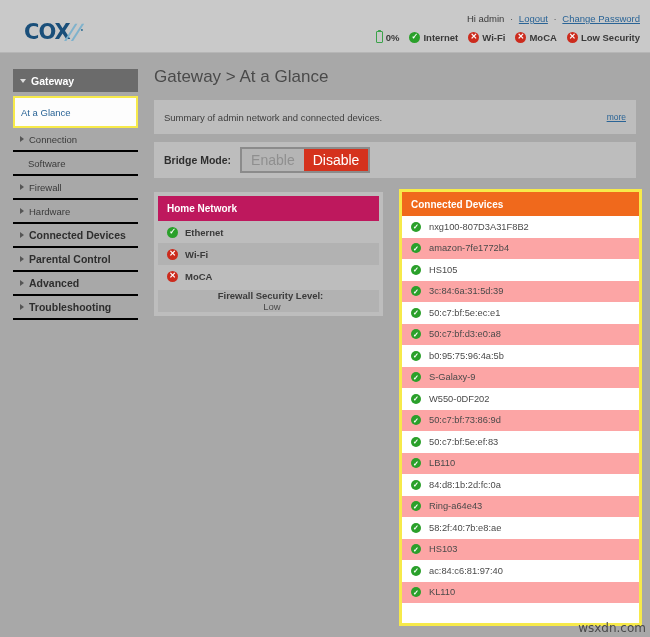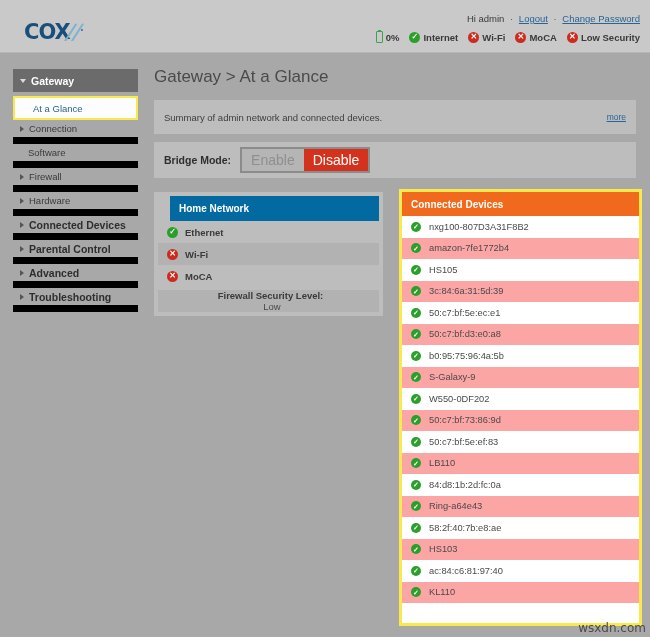--- a/index.html
+++ b/index.html
@@ -63,30 +63,30 @@
   .sidebar {
     position: absolute; left: 0; top: 54px; width: 146px; bottom: 0;
     background: #a8a8a8;
   }
   .nav-head {
     margin: 15px 8px 0 13px; height: 23px; background: #6b6b6b;
     color: #fff; font-size: 10.5px; font-weight: bold;
     display: flex; align-items: center; padding-left: 7px;
   }
   .nav-sel {
-    margin: 4px 8px 0 13px; height: 24px; background: #fdfdfd;
+    margin: 4px 8px 0 13px; height: 32px; background: #fdfdfd;
     border: 2px solid #f7ea4a;
     color: #2a6496; font-size: 9.5px;
-    display: flex; align-items: center; padding-left: 18px;
+    display: flex; align-items: center; padding-left: 6px;
   }
   .nav-item {
     margin: 0 8px 0 13px; height: 24px;
     display: flex; align-items: center; padding-left: 7px;
     font-size: 9.5px; color: #333;
-    border-bottom: 7px solid #000000;
+    border-bottom: 2px solid #000000;
   }
   .nav-item.sub { font-size: 9.5px; color: #3a3a3a; }
   .nav-item.top { font-size: 10.5px; font-weight: bold; color: #2e2e2e; }
   .nav-item.plain { padding-left: 15px; }
   .caret {
     display: inline-block; width: 0; height: 0; margin-right: 5px;
     border-top: 3px solid transparent; border-bottom: 3px solid transparent;
     border-left: 4px solid #555;
   }
   .caret.down {
@@ -123,22 +123,22 @@
   .btn.enable { background: #b5b5b5; color: #8f8f8f; }
   .btn.disable { background: #d5321d; color: #fff; }
 
   
   .cards { position: relative; margin-top: 14px; }
   .card-home {
     position: absolute; left: 8px; top: 0; width: 229px;
     background: #bdbdbd; padding: 4px;
   }
   .card-head-blue {
-    background: #0369a1; color: #fff; font-size: 10px; font-weight: bold;
-    height: 25px; display: flex; align-items: center; padding-left: 9px; margin-left: 12px;
+    background: #be185d; color: #fff; font-size: 10px; font-weight: bold;
+    height: 25px; display: flex; align-items: center; padding-left: 9px;
   }
   .hn-row {
     height: 22px; display: flex; align-items: center; padding-left: 9px;
     font-size: 9.5px; color: #3a3a3a; font-weight: bold;
   }
   .hn-row.alt { background: #b2b2b2; }
   .hn-row .dotico { margin-right: 7px; }
   .hn-foot {
     height: 22px; display: flex; align-items: center; padding-left: 7px;
     font-size: 9.5px; color: #3a3a3a; background: #b2b2b2; margin-top: 3px; flex-direction: column;

